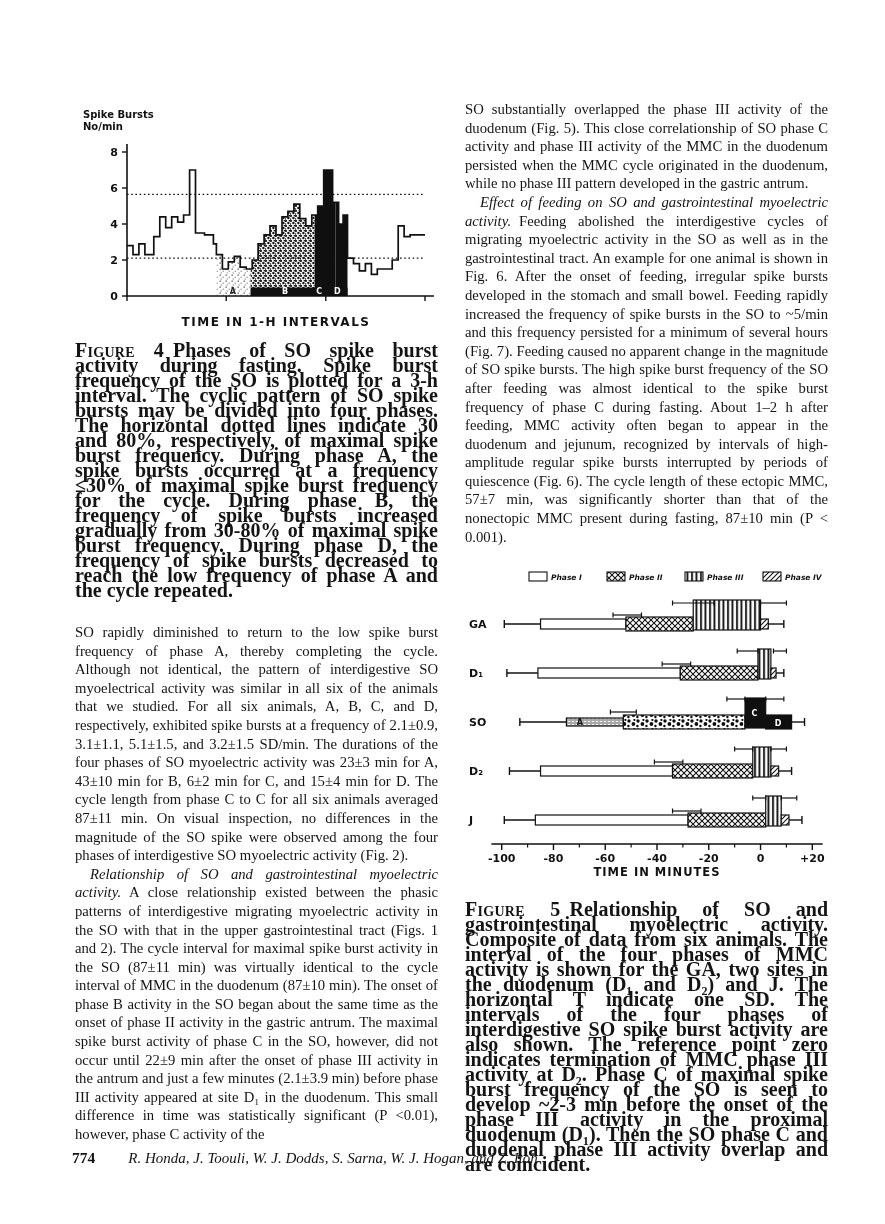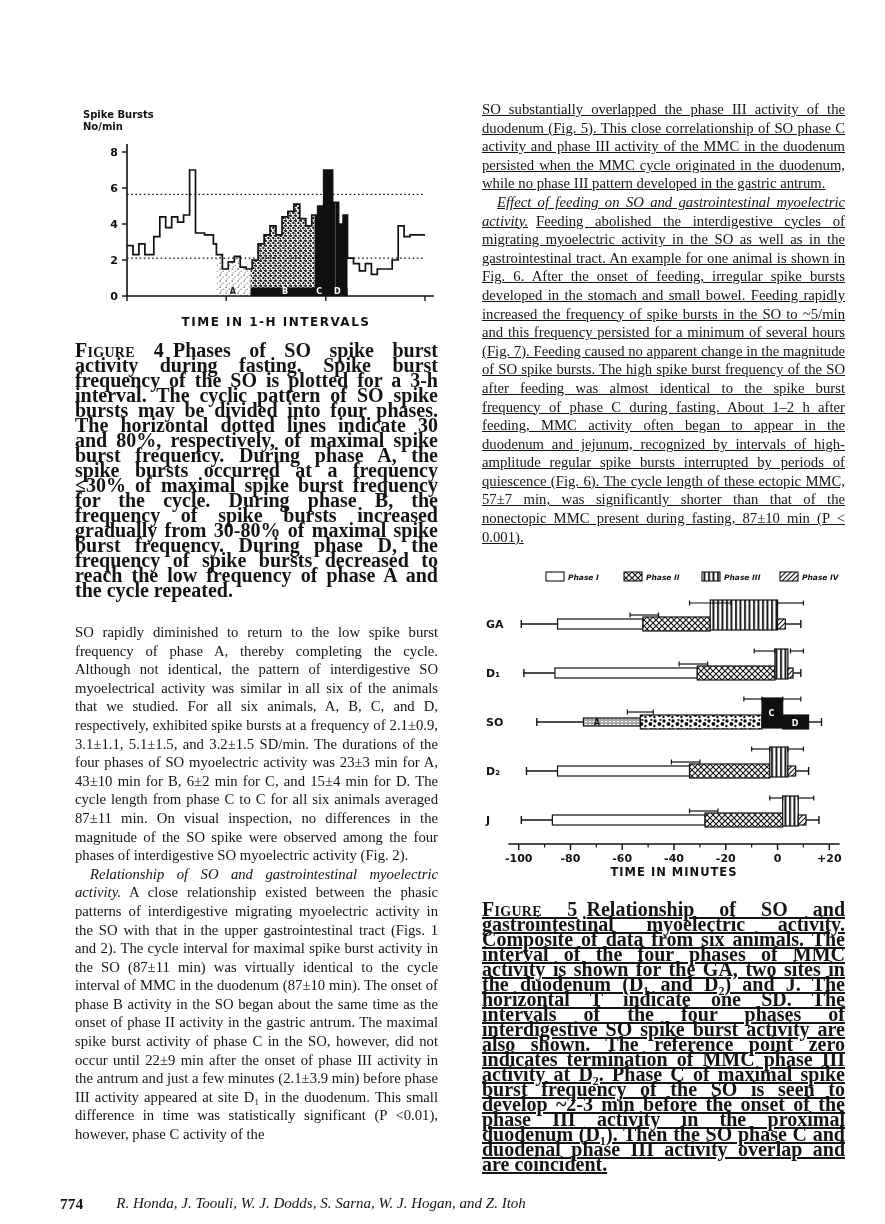--- a/index.html
+++ b/index.html
@@ -1,31 +1,31 @@
 <!DOCTYPE html>
 <html><head>
 <meta charset="utf-8">
 <style>
   html,body{margin:0;padding:0;background:#fff;}
   body{width:885px;height:1224px;font-family:"Liberation Serif",serif;color:#141414;}
   .page{position:relative;width:885px;height:1224px;overflow:hidden;background:#fff;}
   .col{position:absolute;top:100px;width:363px;}
   .col-left{left:75px;}
-  .col-right{left:482px;text-decoration:underline;}
+  .col-right{left:465px;}
   p.body{font-size:14.7px;line-height:18.6px;text-align:justify;margin:0;}
   p.lead-par{text-indent:15px;}
   .lead{font-style:italic;margin-right:8px;}
   figure{margin:0;}
   .chart-mount{display:block;}
   .caption{font-size:20px;line-height:15px;font-weight:600;text-align:justify;margin:3px 0 0 0;}
   .cap-tag{font-variant:small-caps;letter-spacing:.3px;margin-right:9px;}
   #fig4-caption{margin-bottom:25px;}
   #fig5{margin-top:20px;}
   #fig5-caption{margin-top:20px;}
-  .footer{position:absolute;left:60px;top:1149px;width:760px;display:flex;align-items:flex-start;margin-top:46px;}
+  .footer{position:absolute;left:72px;top:1149px;width:760px;display:flex;align-items:center;}
   .footer .pn{font-weight:bold;font-size:15.5px;}
   .footer .auth{font-style:italic;font-size:15px;margin-left:33px;}
 </style>
 </head>
 <body>
 
 <div class="page">
 
   <div class="col col-left">
     <figure id="fig4">

